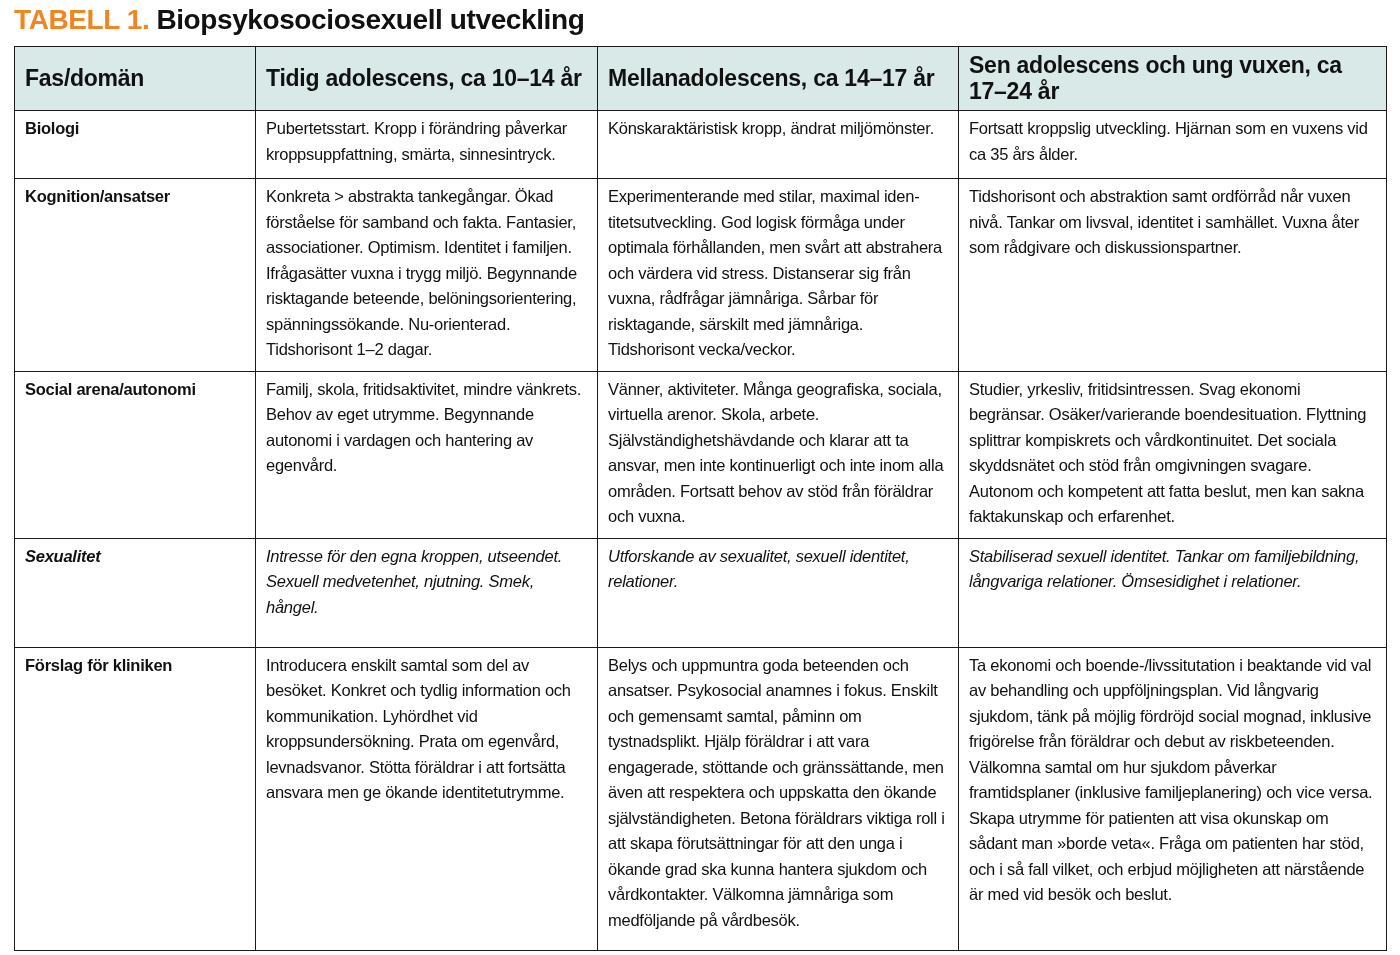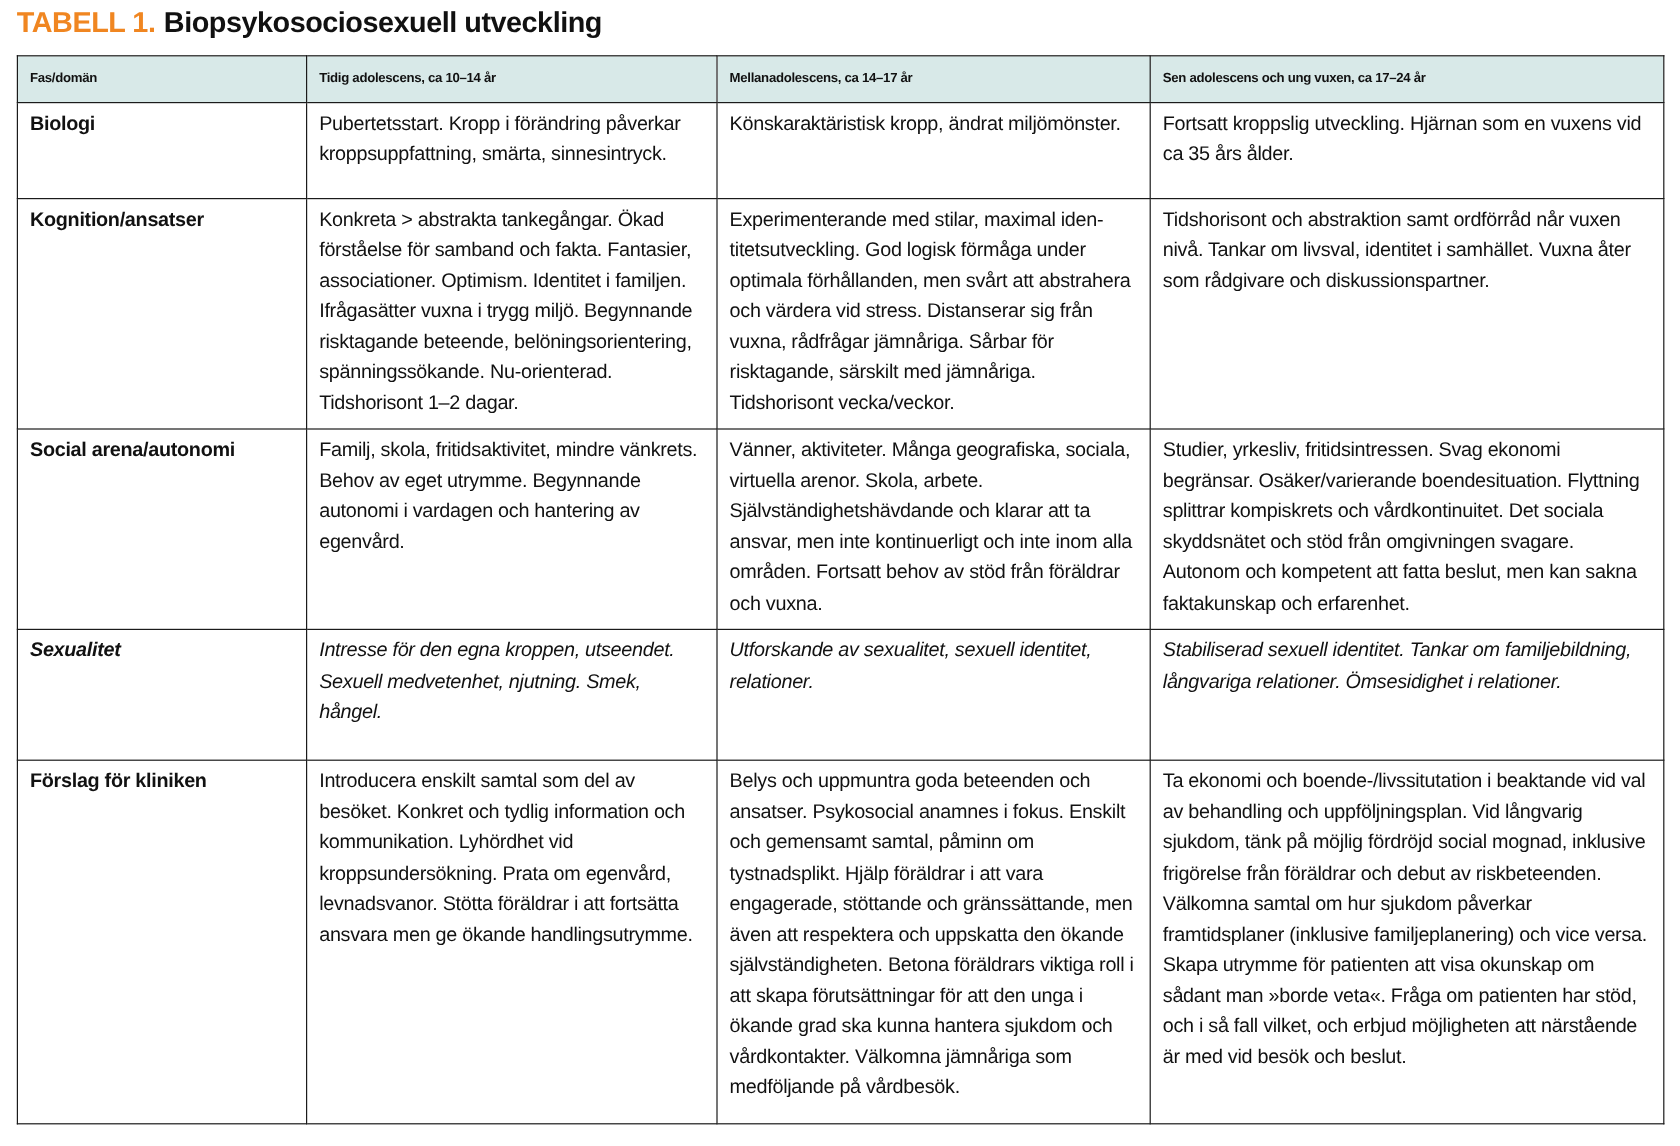--- a/index.html
+++ b/index.html
@@ -10,21 +10,21 @@
   }
   *{box-sizing:border-box;}
   html,body{margin:0;padding:0;background:#ffffff;}
   body{
     width:1400px;
     font-family:"Liberation Sans","DejaVu Sans",sans-serif;
     color:var(--text);
   }
   .page{padding:7px 14px 10px 14px;}
   .caption{
-    font-size:24px;
+    font-size:28px;
     font-weight:bold;
     letter-spacing:-0.4px;
     margin:0 0 13px 0;
     line-height:26px;
   }
   .caption .tag{
     color:var(--accent);
     margin-right:7px;
   }
   table.dev{
@@ -39,27 +39,27 @@
     text-align:left;
     font-size:16.5px;
     letter-spacing:-0.25px;
     line-height:25.5px;
     padding:5px 10px 8px 10px;
     overflow:hidden;
   }
   table.dev thead th{
     background:var(--header_bg);
     font-weight:bold;
-    font-size:11px;
+    font-size:23px;
     height:30px;
     vertical-align:middle;
     padding:6px 10px;
   }
   td.lbl{font-weight:bold;}
-  tr.r1 td{height:80px;margin-left:44px;}
+  tr.r1 td{height:68px;margin-left:44px;}
   tr.r2 td{height:190px;}
   tr.r3 td{height:166px;}
   tr.r4 td{height:109px;font-style:italic;}
   tr.r5 td{height:303px;}
 </style>
 </head>
 <body>
 
 <div class="page">
 
@@ -102,20 +102,20 @@
         <td>Studier, yrkesliv, fritidsintressen. Svag ekonomi begränsar. Osäker/varierande boendesituation. Flyttning splittrar kompiskrets och vårdkontinuitet. Det sociala skyddsnätet och stöd från omgivningen svagare. Autonom och kompetent att fatta beslut, men kan sakna faktakunskap och erfarenhet.</td>
       </tr>
       <tr class="r4">
         <td class="lbl">Sexualitet</td>
         <td>Intresse för den egna kroppen, utseen­det. Sexuell medvetenhet, njutning. Smek, hångel.</td>
         <td>Utforskande av sexualitet, sexuell identitet, relationer.</td>
         <td>Stabiliserad sexuell identitet. Tankar om familjebild­ning, långvariga relationer. Ömsesidighet i relationer.</td>
       </tr>
       <tr class="r5">
         <td class="lbl">Förslag för kliniken</td>
-        <td>Introducera enskilt samtal som del av besöket. Konkret och tydlig information och kommunikation. Lyhördhet vid kroppsundersökning. Prata om egenvård, levnadsvanor. Stötta föräldrar i att fort­sätta ansvara men ge ökande handlings­utrymme.</td>
+        <td>Introducera enskilt samtal som del av besöket. Konkret och tydlig information och kommunikation. Lyhördhet vid kroppsundersökning. Prata om egenvård, levnadsvanor. Stötta föräldrar i att fort­sätta ansvara men ge ökande identitet­utrymme.</td>
         <td>Belys och uppmuntra goda beteenden och ansatser. Psykosocial anamnes i fokus. Enskilt och gemensamt samtal, påminn om tystnadsplikt. Hjälp föräldrar i att vara engagerade, stöttande och gränssättande, men även att respektera och uppskatta den ökande självständigheten. Betona föräldrars viktiga roll i att skapa förutsättningar för att den unga i ökande grad ska kunna hantera sjukdom och vårdkontakter. Välkomna jämn­åriga som medföljande på vårdbesök.</td>
         <td>Ta ekonomi och boende-/livssitutation i beaktande vid val av behandling och uppföljningsplan. Vid långvarig sjukdom, tänk på möjlig fördröjd social mognad, inklusive frigörelse från föräldrar och debut av riskbeteenden. Välkomna samtal om hur sjukdom påverkar framtidsplaner (inklusive familjeplanering) och vice versa. Skapa utrymme för patienten att visa okunskap om sådant man »borde veta«. Fråga om patienten har stöd, och i så fall vilket, och erbjud möj­ligheten att närstående är med vid besök och beslut.</td>
       </tr>
     </tbody>
   </table>
 
 </div>
 
 </body></html>

